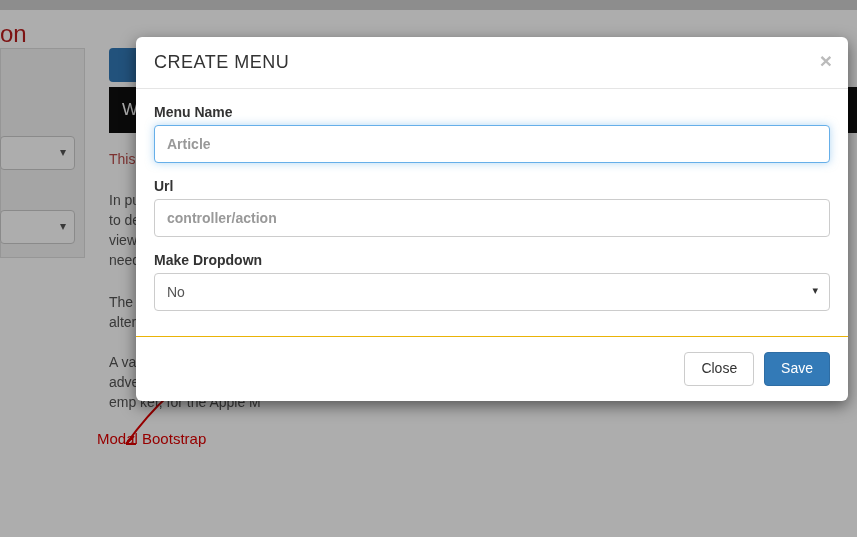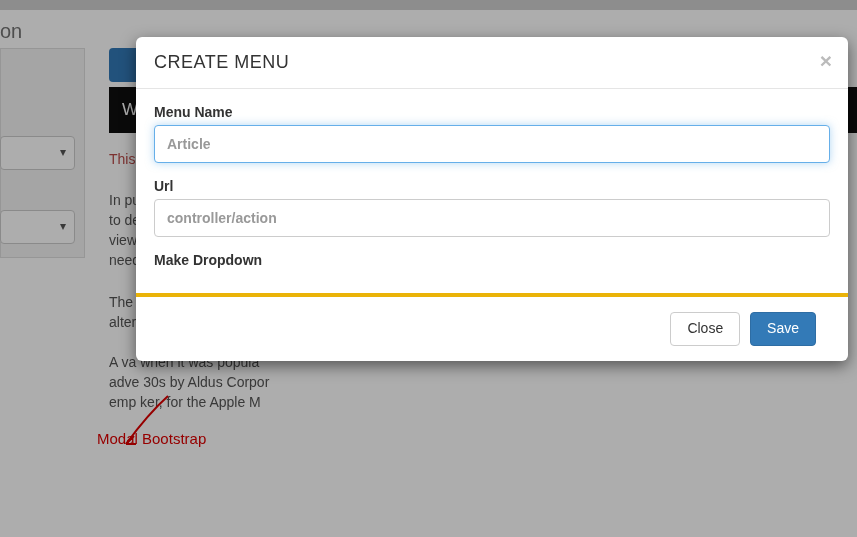--- a/index.html
+++ b/index.html
@@ -1,19 +1,19 @@
 <!DOCTYPE html>
 <html><head>
 <meta charset="utf-8">
 <style>
 * { box-sizing: border-box; margin: 0; padding: 0; }
 body { font-family: "Helvetica Neue", Helvetica, Arial, sans-serif; font-size: 14px; color: #333; background: #fff; width: 857px; height: 537px; overflow: hidden; position: relative; }
 .bg-page { position: absolute; top: 0; left: 0; width: 857px; height: 537px; background: #fff; }
 .bg-strip { position: absolute; top: 0; left: 0; width: 857px; height: 10px; background: #d0d0d0; }
-.bg-title { position: absolute; top: 20px; left: 0; font-size: 20px; color: #737373; padding: 0 0 0 0; }
+.bg-title { position: absolute; top: 20px; left: 0; font-size: 24px; color: #b91c1c; padding: 0 0 0 0; }
 .bg-sidebar { position: absolute; top: 48px; left: 0; width: 85px; height: 210px; background: #f4f4f4; border: 1px solid #ddd; }
 .bg-select1 { position: absolute; top: 136px; left: 0; width: 75px; height: 34px; background: #fff; border: 1px solid #ccc; border-radius: 4px; }
 .bg-select2 { position: absolute; top: 210px; left: 0; width: 75px; height: 34px; background: #fff; border: 1px solid #ccc; border-radius: 4px; }
 .bg-select1::after, .bg-select2::after { content: "▾"; position: absolute; right: 8px; top: 8px; color: #555; font-size: 12px; }
 .bg-btn-blue { position: absolute; top: 48px; left: 109px; width: 85px; height: 34px; background: #337ab7; border-radius: 4px; color: #fff; line-height: 34px; text-align: center; font-size: 14px; }
 .bg-btn-blue .plus { font-weight: bold; margin-right: 4px; }
 .bg-btn-green { position: absolute; top: 48px; left: 208px; width: 40px; height: 34px; background: #5cb85c; border-radius: 4px; }
 .bg-black { position: absolute; top: 87px; left: 109px; width: 748px; height: 46px; background: #101010; color: #fff; line-height: 46px; padding-left: 13px; font-size: 17px; }
 .bg-red { position: absolute; top: 151px; left: 109px; color: #b94a48; font-size: 14px; }
 .bg-p1 { position: absolute; top: 190px; left: 109px; width: 748px; line-height: 20px; color: #555; font-size: 14px; }
@@ -28,21 +28,21 @@
 .close { position: absolute; top: 13px; right: 16px; font-size: 21px; color: #bbb; background: none; border: none; cursor: pointer; font-weight: bold; line-height: 1; }
 .modal-body { padding: 15px 18px 20px; }
 .form-group { margin-bottom: 15px; }
 .form-label { display: block; font-weight: 700; color: #333; margin-bottom: 5px; font-size: 14px; }
 .form-control { width: 100%; height: 38px; padding: 6px 12px; font-size: 14px; color: #555; background: #fff; border: 1px solid #ccc; border-radius: 4px; outline: none; font-weight: bold; }
 .form-control.focused { border-color: #66afe9; box-shadow: 0 0 8px rgba(102,175,233,0.5); }
 .form-control::placeholder { color: #999; }
 .form-select { width: 100%; height: 38px; padding: 6px 12px; font-size: 14px; color: #555; background: #fff; border: 1px solid #ccc; border-radius: 4px; appearance: none; position: relative; }
 .select-wrap { position: relative; }
 .select-wrap::after { content: "▾"; position: absolute; right: 12px; top: 11px; color: #333; font-size: 11px; pointer-events: none; }
-.modal-footer { padding: 15px 32px; border-top: 4px solid #eab308; text-align: right; }
+.modal-footer { padding: 15px 18px; border-top: 1px solid #eab308; text-align: right; }
 .btn { display: inline-block; padding: 6px 16px; font-size: 14px; border-radius: 4px; cursor: pointer; border: 1px solid transparent; line-height: 1.4; }
 .btn-default { background: #fff; border-color: #ccc; color: #333; margin-right: 6px; }
 .btn-primary { background: #337ab7; border-color: #2e6da4; color: #fff; }
 </style>
 </head>
 <body>
 
 <div class="bg-page">
   <div class="bg-strip"></div>
   <div class="bg-title">on</div>
@@ -81,19 +81,22 @@
     <div class="form-group">
       <label class="form-label">Menu Name</label>
       <input class="form-control focused" type="text" placeholder="Article" style="">
     </div>
     <div class="form-group">
       <label class="form-label">Url</label>
       <input class="form-control" type="text" placeholder="controller/action" style="">
     </div>
     <div class="form-group" style="margin-bottom:5px">
       <label class="form-label">Make Dropdown</label>
+      <div class="select-wrap">
+        <div class="form-select" style="line-height:24px">No</div>
+      </div>
     </div>
   </div>
   <div class="modal-footer">
     <button class="btn btn-default">Close</button>
     <button class="btn btn-primary">Save</button>
   </div>
 </div>
 
 </body></html>

